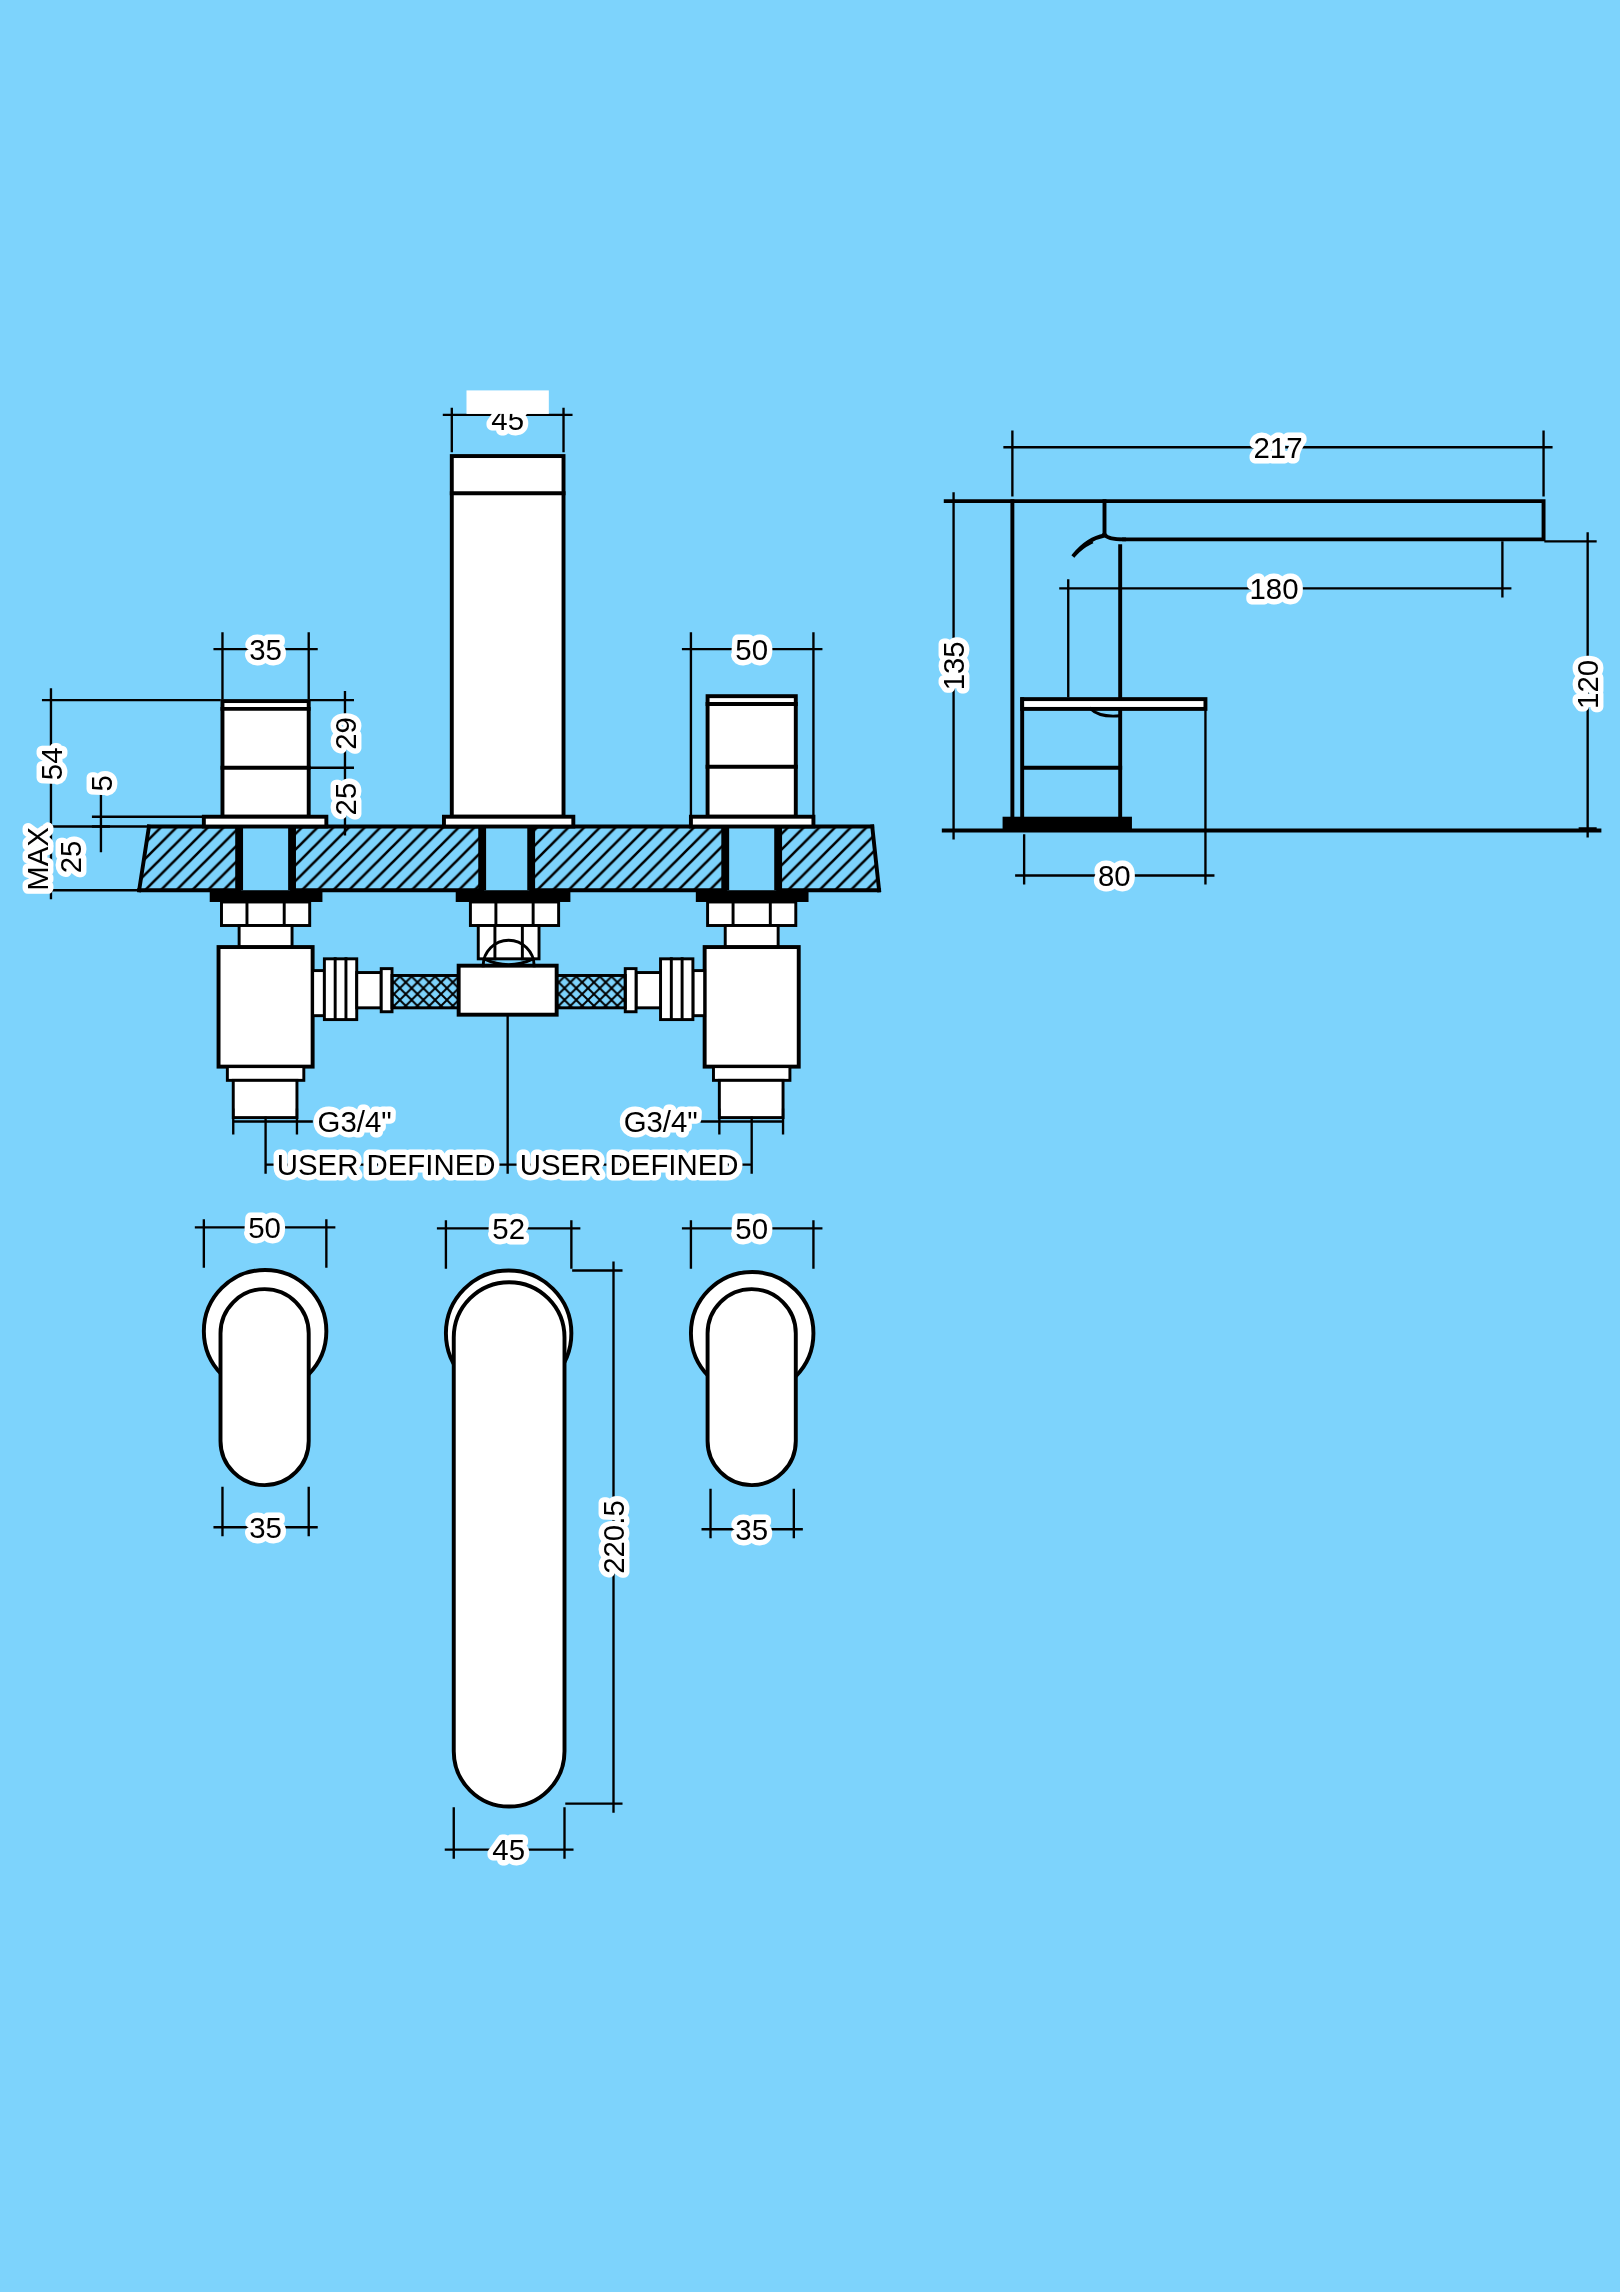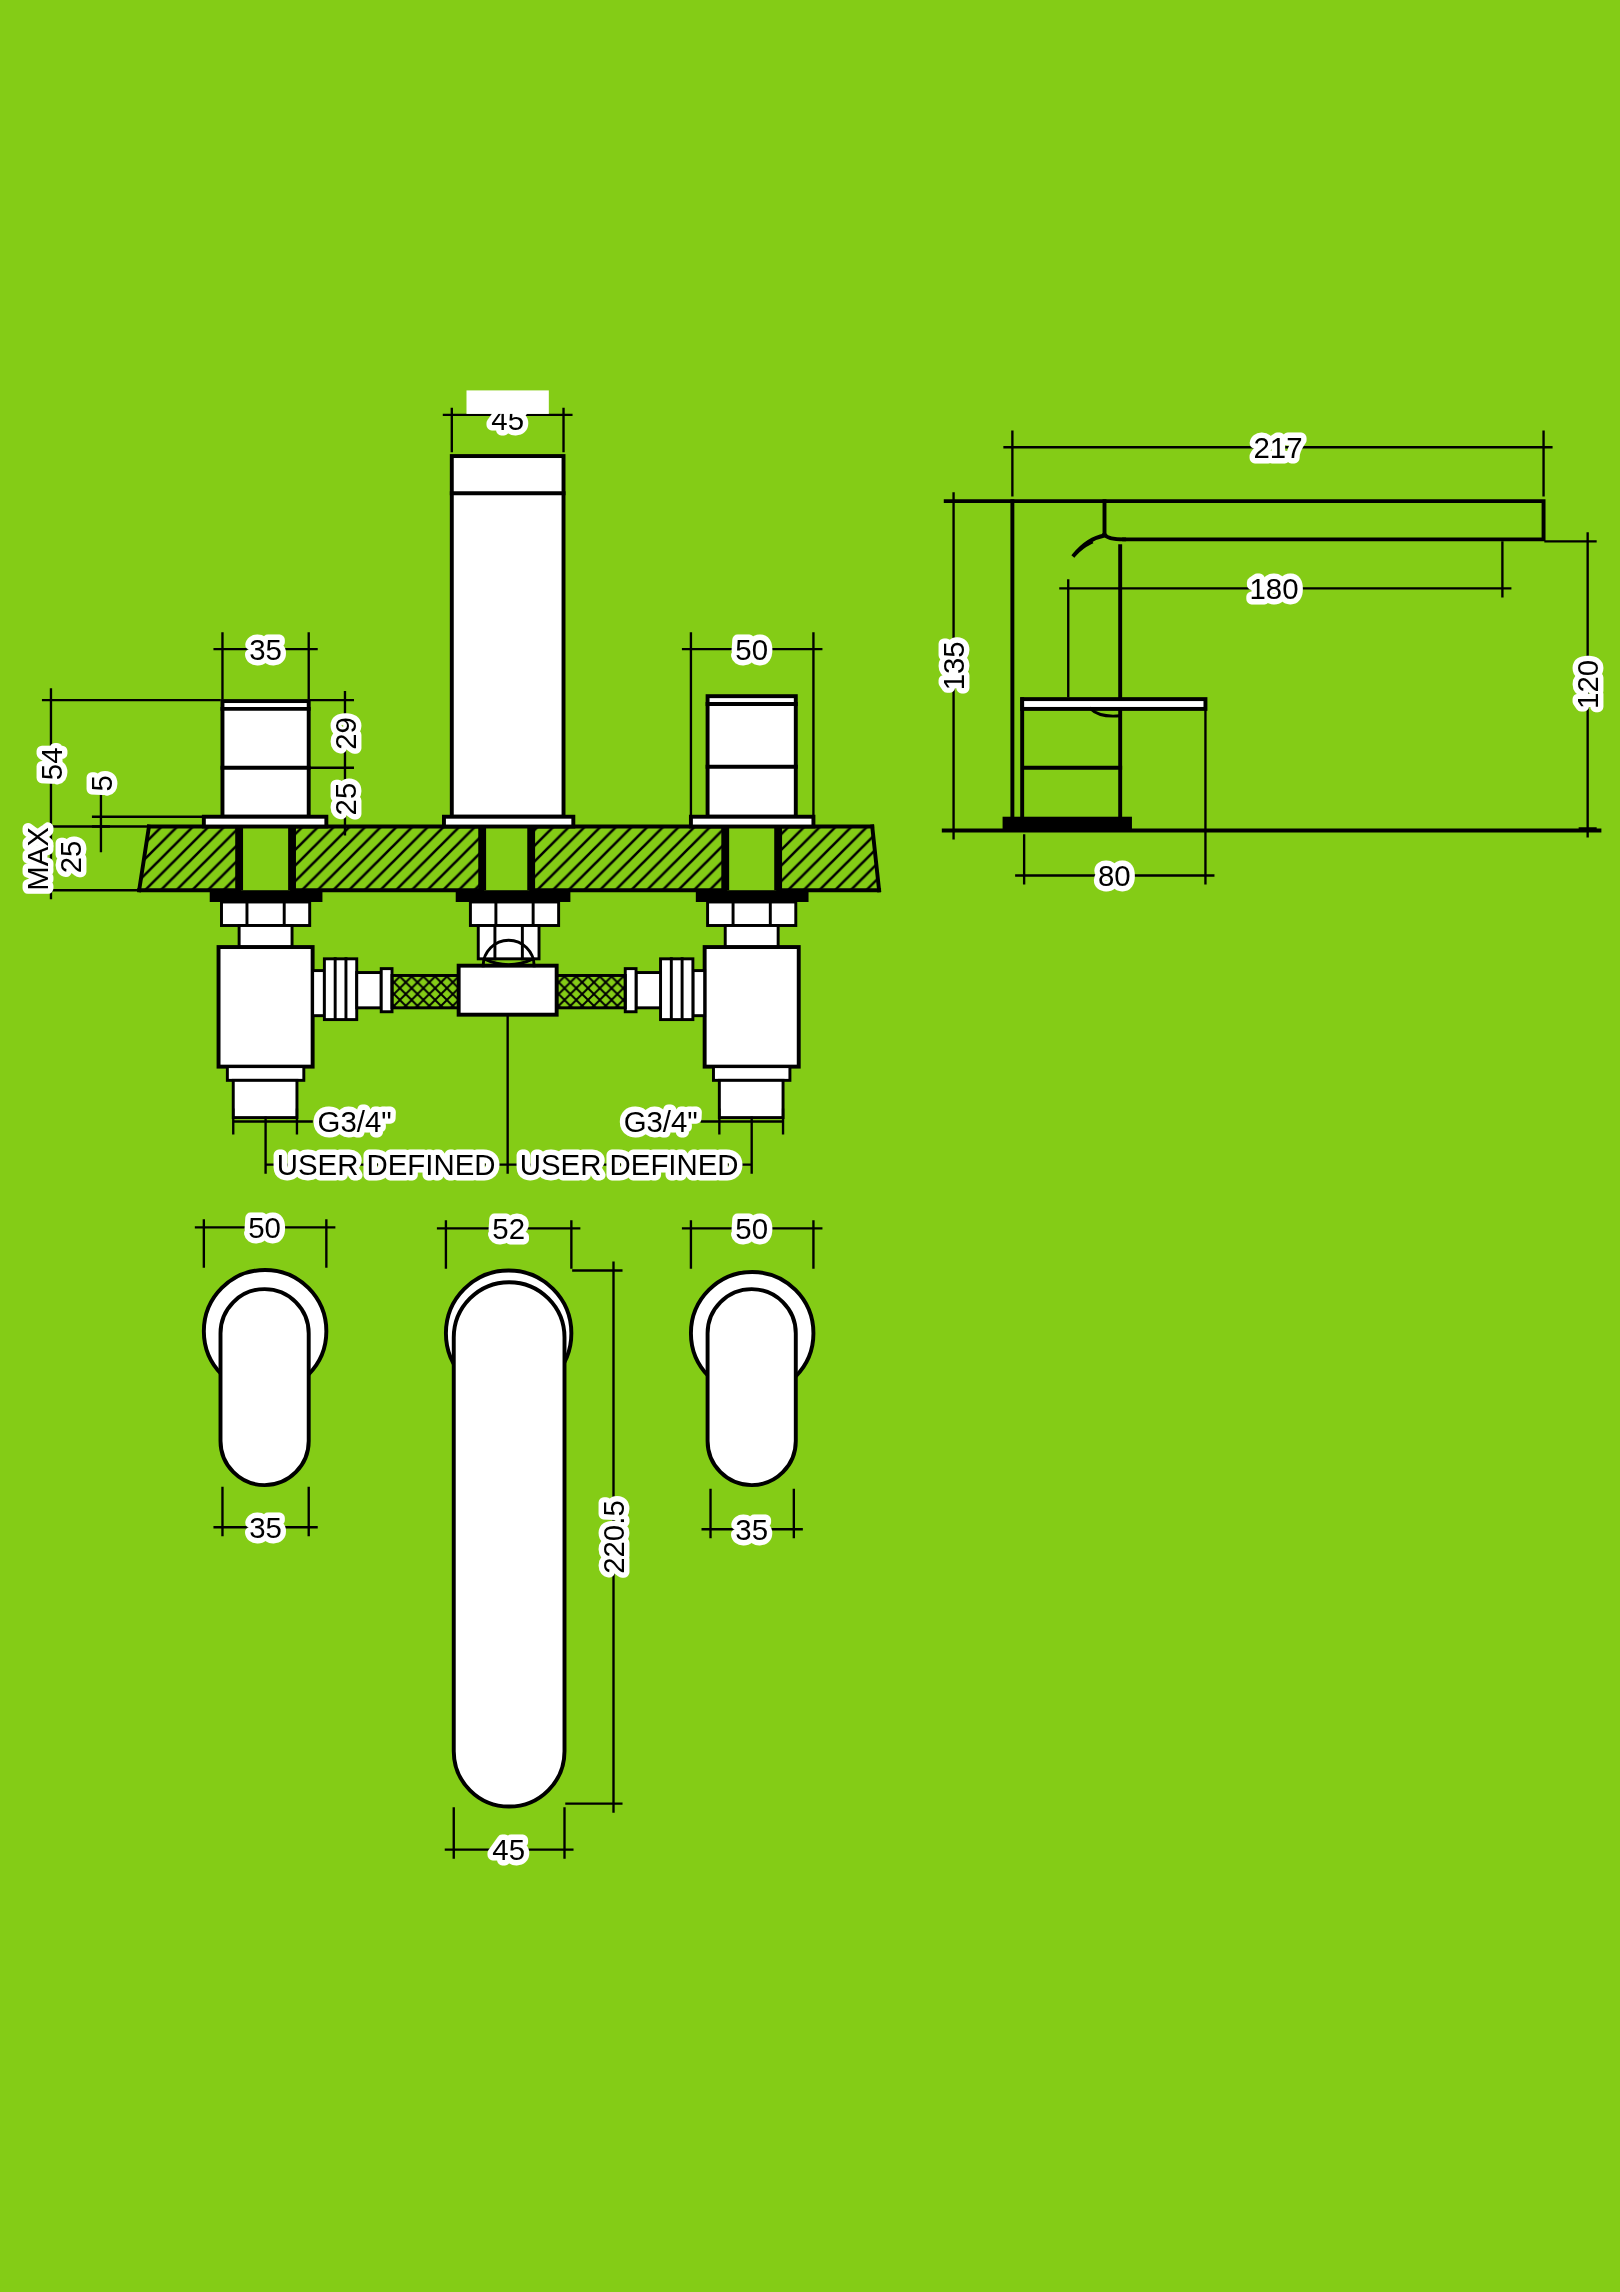--- a/index.html
+++ b/index.html
@@ -1,16 +1,16 @@
 <!DOCTYPE html>
 <html><head>
 <meta charset="utf-8">
 <style>
   html,body{margin:0;padding:0;background:#e8e8e8;}
-  .page{width:1620px;height:2293px;background:#84cc16;margin:0 auto;position:relative;}
+  .page{width:1620px;height:2293px;background:#7dd3fc;margin:0 auto;position:relative;}
   svg{display:block;}
   .o4{stroke:#000;stroke-width:4;fill:none;stroke-linecap:square;}
   .o3{stroke:#000;stroke-width:3;fill:none;stroke-linecap:square;}
   .o8{stroke:#000;stroke-width:8;fill:none;stroke-linecap:butt;}
   .d{stroke:#000;stroke-width:2.4;fill:none;stroke-linecap:square;}
   .fk{fill:#000;stroke:none;}
   .fw{fill:#fff;stroke:#000;stroke-width:4;}
   .fw3{fill:#fff;stroke:#000;stroke-width:3;}
   .cover{fill:#fff;stroke:none;}
   text{font-family:"Liberation Sans",sans-serif;font-size:30px;fill:#000;stroke:#fff;stroke-width:11px;paint-order:stroke;stroke-linejoin:round;}

